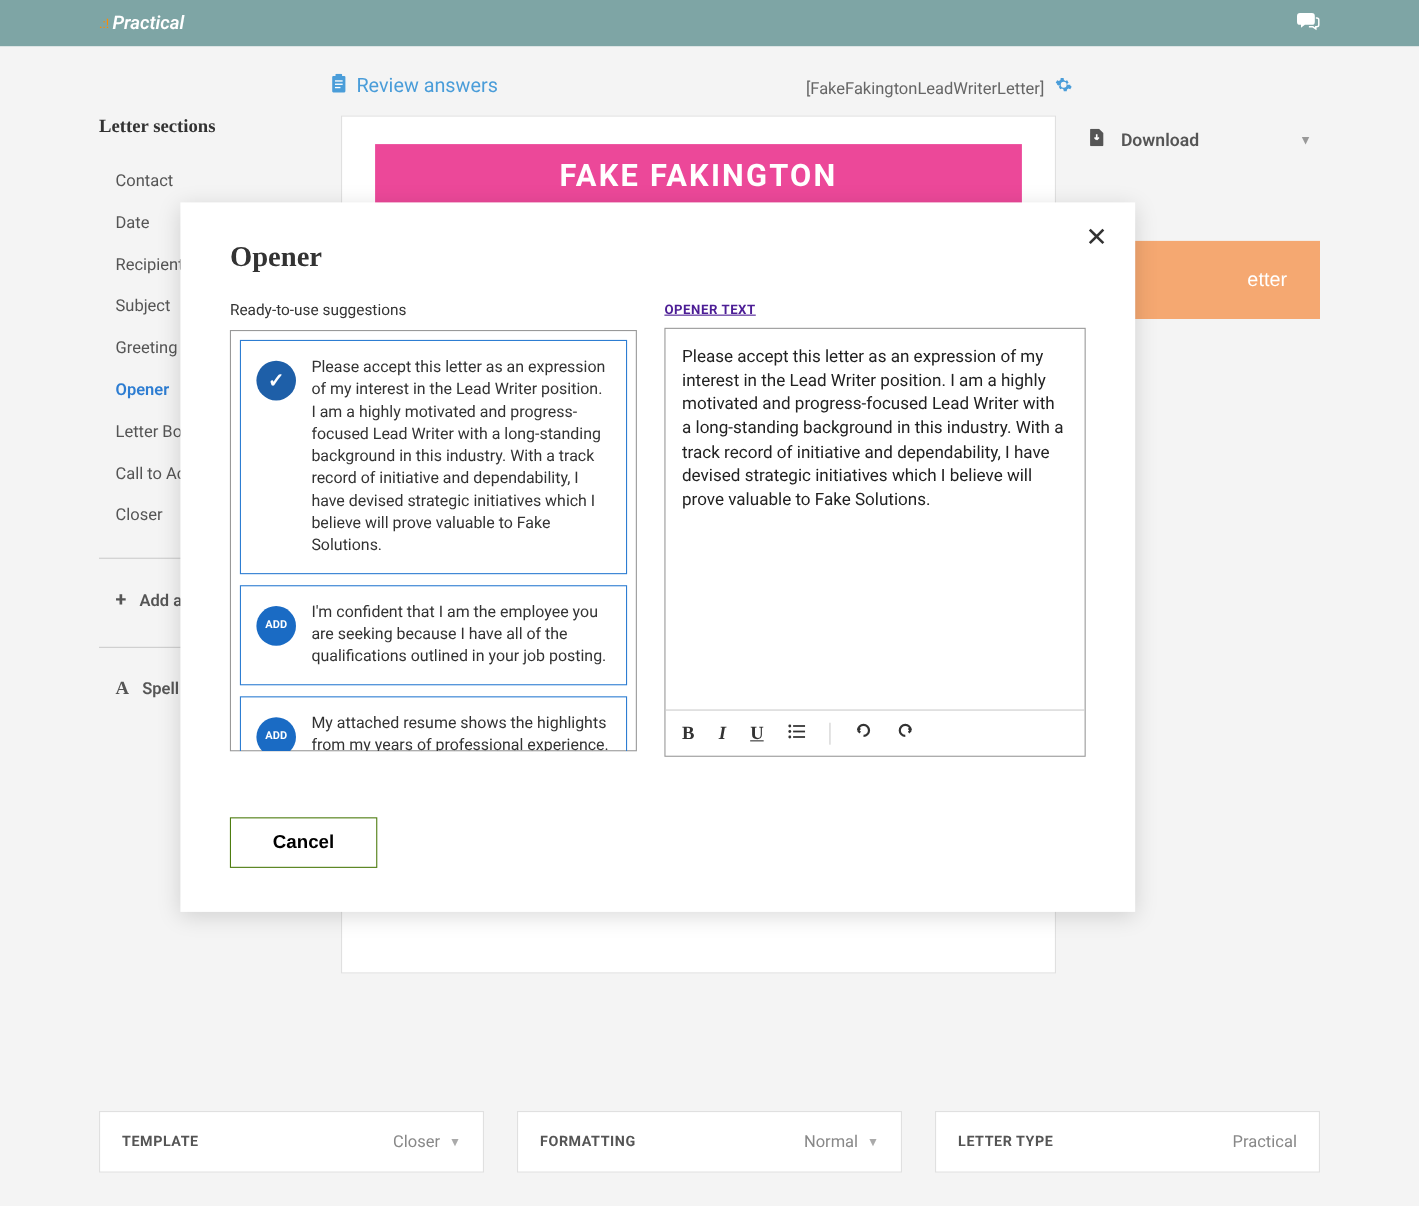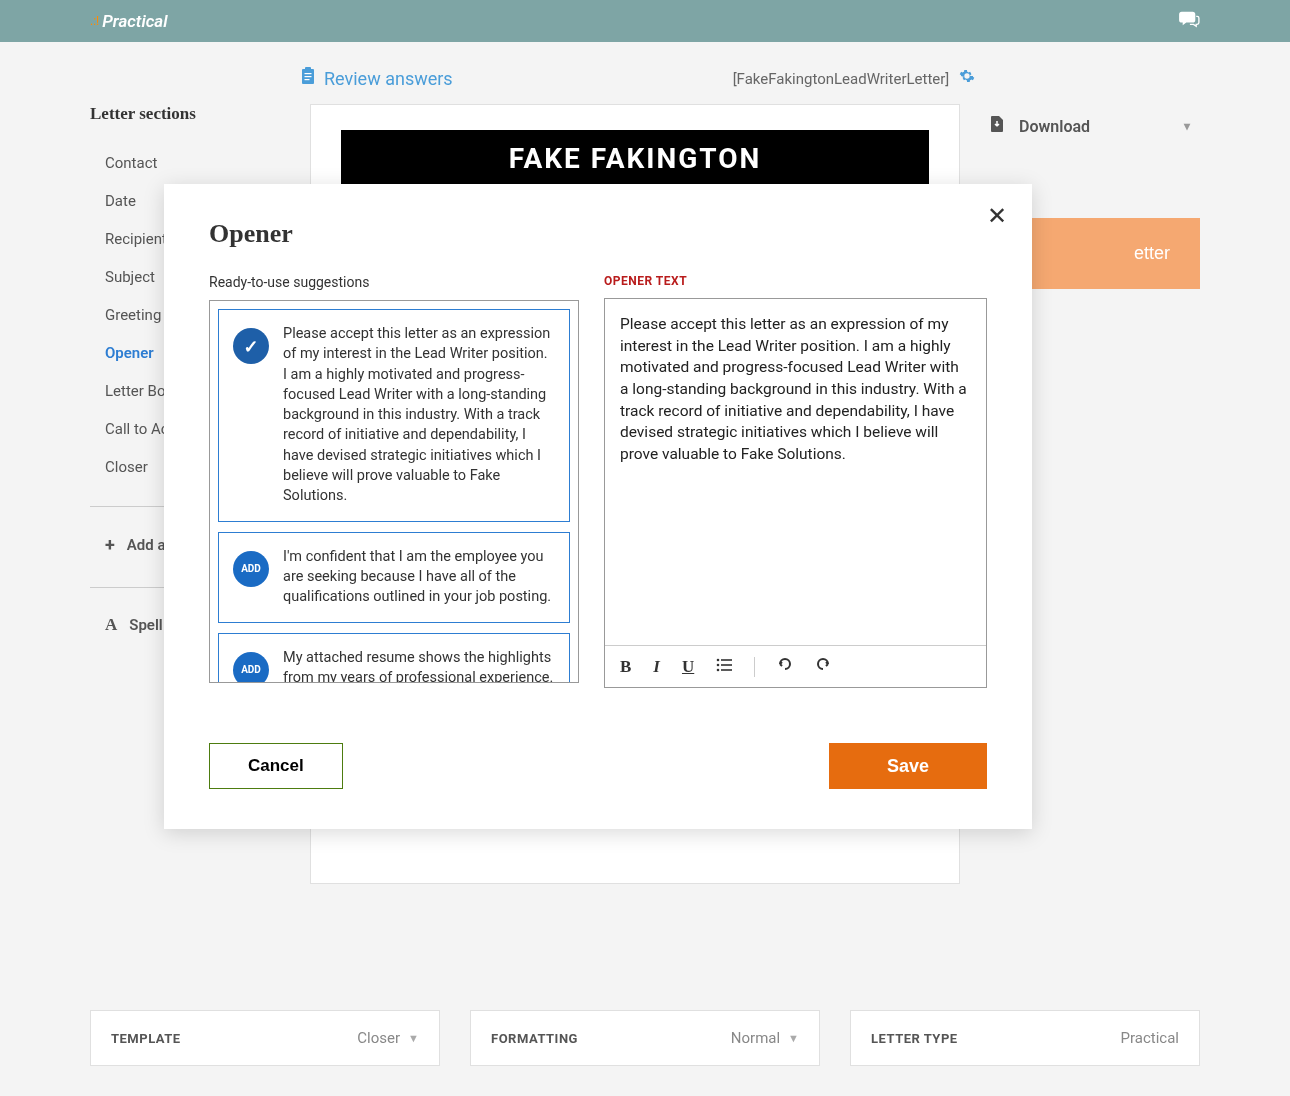--- a/index.html
+++ b/index.html
@@ -15,40 +15,40 @@
 .main-layout { display: flex; padding: 0 90px; gap: 20px; }
 .sidebar { width: 200px; }
 .sidebar h3 { font-family: Georgia, serif; font-size: 17px; font-weight: 600; margin-bottom: 20px; color: #333; }
 .section-list { list-style: none; }
 .section-list li { padding: 10px 0 10px 15px; font-size: 15px; color: #555; }
 .section-list li.active { color: #2d7dd2; font-weight: 600; }
 .divider { border-top: 1px solid #ccc; margin: 20px 0 15px 0; }
 .sidebar-action { display: flex; align-items: center; gap: 12px; padding: 12px 0 12px 15px; color: #555; font-size: 15px; font-weight: 600; }
 .sidebar-action .icon { font-weight: bold; font-size: 18px; }
 .doc-area { flex: 1; background: #fff; min-height: 780px; border: 1px solid #e0e0e0; }
-.doc-header { background: #000000; color: #fff; text-align: center; padding: 12px; font-size: 28px; font-weight: 700; letter-spacing: 2px; margin: 25px 30px 0 30px; }
+.doc-header { background: #ec4899; color: #fff; text-align: center; padding: 12px; font-size: 28px; font-weight: 700; letter-spacing: 2px; margin: 25px 30px 0 30px; }
 .right-panel { width: 220px; }
 .right-action { display: flex; align-items: center; justify-content: space-between; padding: 12px 10px; color: #555; font-size: 16px; font-weight: 600; }
 .right-action .label-group { display: flex; align-items: center; gap: 15px; }
 .right-action .chevron { color: #999; font-size: 12px; }
 .finish-btn { background: #f5a871; color: #fff; padding: 25px 30px; font-size: 18px; font-weight: 400; text-align: right; margin-top: 70px; border: none; }
 .footer-row { position: absolute; bottom: 0; left: 0; right: 0; display: flex; padding: 30px 90px; gap: 30px; align-items: flex-end; }
 .footer-card { flex: 1; border: 1px solid #e0e0e0; background: #fff; padding: 18px 20px; display: flex; justify-content: space-between; align-items: center; }
 .footer-label { font-size: 13px; font-weight: 700; color: #555; letter-spacing: 0.5px; }
 .footer-value { color: #888; font-size: 15px; display: flex; align-items: center; gap: 8px; }
 .footer-value .caret { color: #aaa; font-size: 11px; }
 
 .modal-overlay { position: absolute; top: 184px; left: 164px; width: 868px; background: #fff; box-shadow: 0 4px 20px rgba(0,0,0,0.15); padding: 35px 45px 40px 45px; z-index: 100; }
 .modal-close { position: absolute; top: 18px; right: 25px; font-size: 24px; font-weight: 300; cursor: pointer; }
 .modal-title { font-family: Georgia, serif; font-size: 26px; font-weight: 700; margin-bottom: 25px; }
 .modal-cols { display: flex; gap: 25px; }
 .left-col { flex: 0 0 370px; }
 .right-col { flex: 1; }
 .col-label { font-size: 14px; color: #333; margin-bottom: 10px; }
-.col-label.upper { font-size: 12px; font-weight: 700; letter-spacing: 0.5px; color: #b91c1c; }
+.col-label.upper { font-size: 12px; font-weight: 700; letter-spacing: 0.5px; color: #4c1d95; text-decoration: underline; }
 .suggestions-box { border: 1px solid #999; height: 383px; overflow-y: auto; padding: 8px; }
 .suggestion { border: 1px solid #2d7dd2; padding: 14px 14px 14px 14px; margin-bottom: 10px; display: flex; gap: 14px; align-items: flex-start; cursor: pointer; }
 .sug-badge { flex: 0 0 36px; height: 36px; border-radius: 50%; background: #1e5fa8; color: #fff; display: flex; align-items: center; justify-content: center; font-size: 10px; font-weight: 700; margin-top: 4px; }
 .sug-badge.check { font-size: 18px; }
 .sug-badge.add-style { background: #1a6bc4; text-align: right; }
 .sug-text { font-size: 14.5px; line-height: 1.4; color: #333; }
 .editor-wrap { border: 1px solid #999; display: flex; flex-direction: column; height: 390px; }
 .editor-text { flex: 1; padding: 15px; font-size: 15.5px; line-height: 1.4; color: #222; outline: none; }
 .editor-toolbar { border-top: 1px solid #ccc; padding: 10px 15px; display: flex; align-items: center; gap: 22px; }
 .editor-toolbar .tb-btn { font-family: Georgia, serif; font-size: 17px; font-weight: 700; cursor: pointer; }
@@ -222,15 +222,14 @@
                 <path d="M13 8a5 5 0 10-5 5"></path>
                 <path d="M13 8l-2-2M13 8l-2 2"></path>
               </svg>
           </span>
         </div>
       </div>
     </div>
   </div>
   <div class="modal-footer">
     <button class="btn-cancel">Cancel</button>
-    <button class="btn-save">Save</button>
   </div>
 </div>
 
 </body></html>

